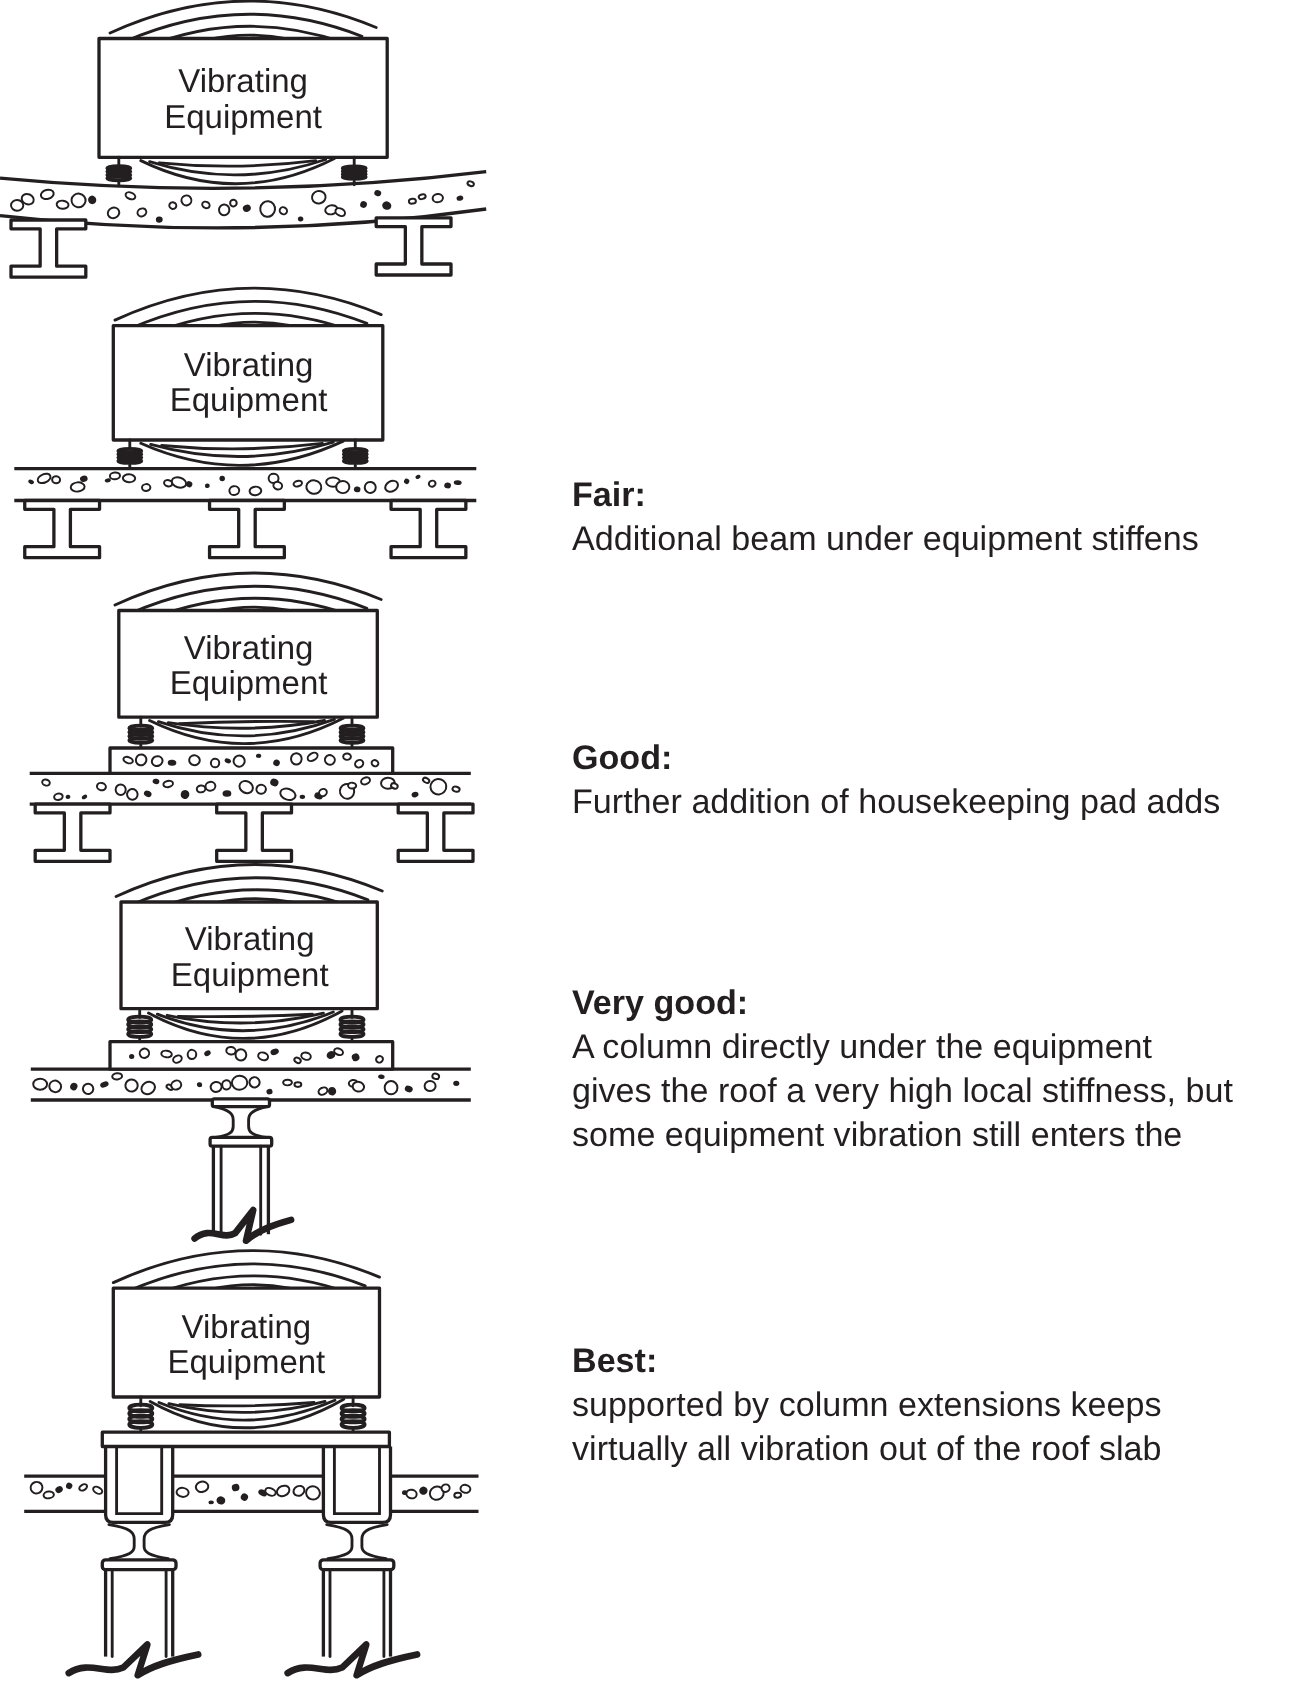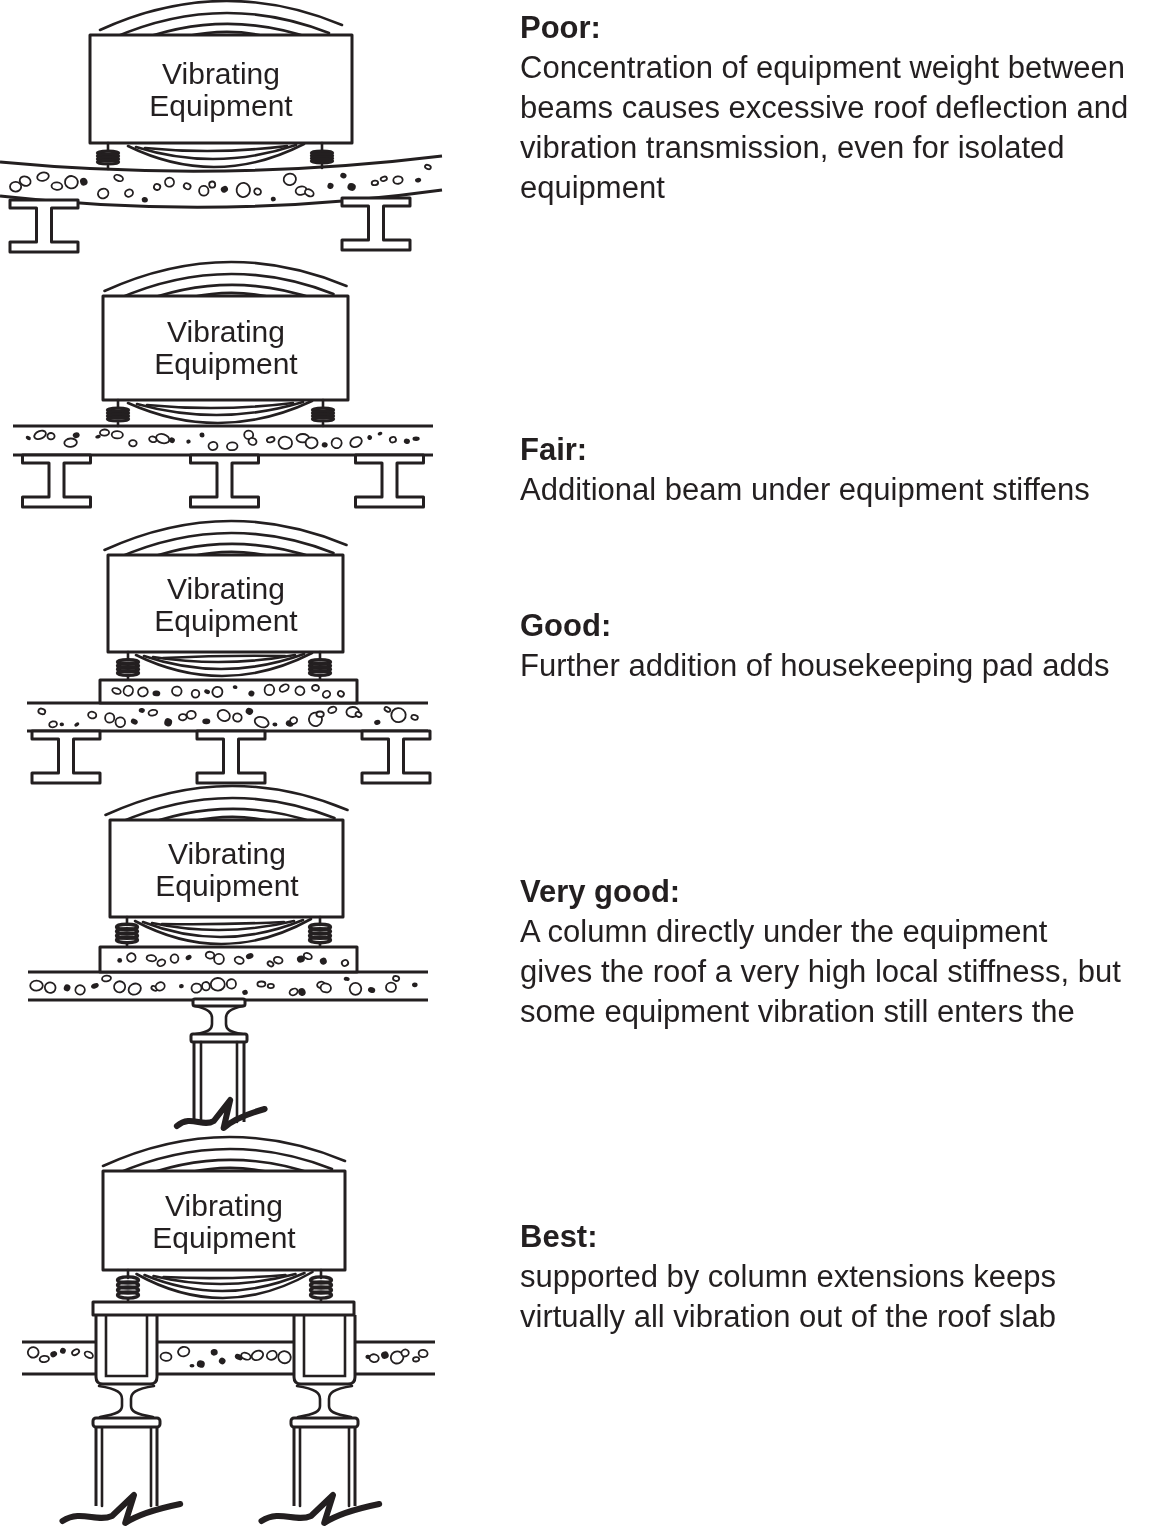--- a/index.html
+++ b/index.html
@@ -386,39 +386,32 @@
         <path class="md fw" d="M96,1315 V1377 Q96,1384 103,1384 H150 Q157,1384 157,1377 V1315"></path>
         <path class="ln" d="M106,1315 V1376 H147 V1315"></path>
         <path class="md fw" d="M294,1315 V1377 Q294,1384 301,1384 H348 Q355,1384 355,1377 V1315"></path>
         <path class="ln" d="M304,1315 V1376 H345 V1315"></path>
         <rect class="md fw" x="93" y="1302" width="261" height="13"></rect>
       </g>
     <text class="eq" x="224" y="83">Vibrating</text>
     <text class="eq" x="224" y="115">Equipment</text>
   </svg>
 
-  <div class="desc" style="top:8px">
-    <h3>Poor:</h3>
-    <div class="tl">Concentration of equipment weight between</div>
-    <div class="tl">beams causes excessive roof deflection and</div>
-    <div class="tl">vibration transmission, even for isolated</div>
-    <div class="tl">equipment</div>
-  </div>
 
   <div class="desc" style="top:430px">
     <h3>Fair:</h3>
     <div class="tl">Additional beam under equipment stiffens</div>
   </div>
 
-  <div class="desc" style="top:606px">
+  <div class="desc" style="top:669px">
     <h3>Good:</h3>
     <div class="tl">Further addition of housekeeping pad adds</div>
   </div>
 
-  <div class="desc" style="top:872px">
+  <div class="desc" style="top:892px">
     <h3>Very good:</h3>
     <div class="tl">A column directly under the equipment</div>
     <div class="tl">gives the roof a very high local stiffness, but</div>
     <div class="tl">some equipment vibration still enters the</div>
   </div>
 
   <div class="desc" style="top:1217px">
     <h3>Best:</h3>
     <div class="tl">supported by column extensions keeps</div>
     <div class="tl">virtually all vibration out of the roof slab</div>

